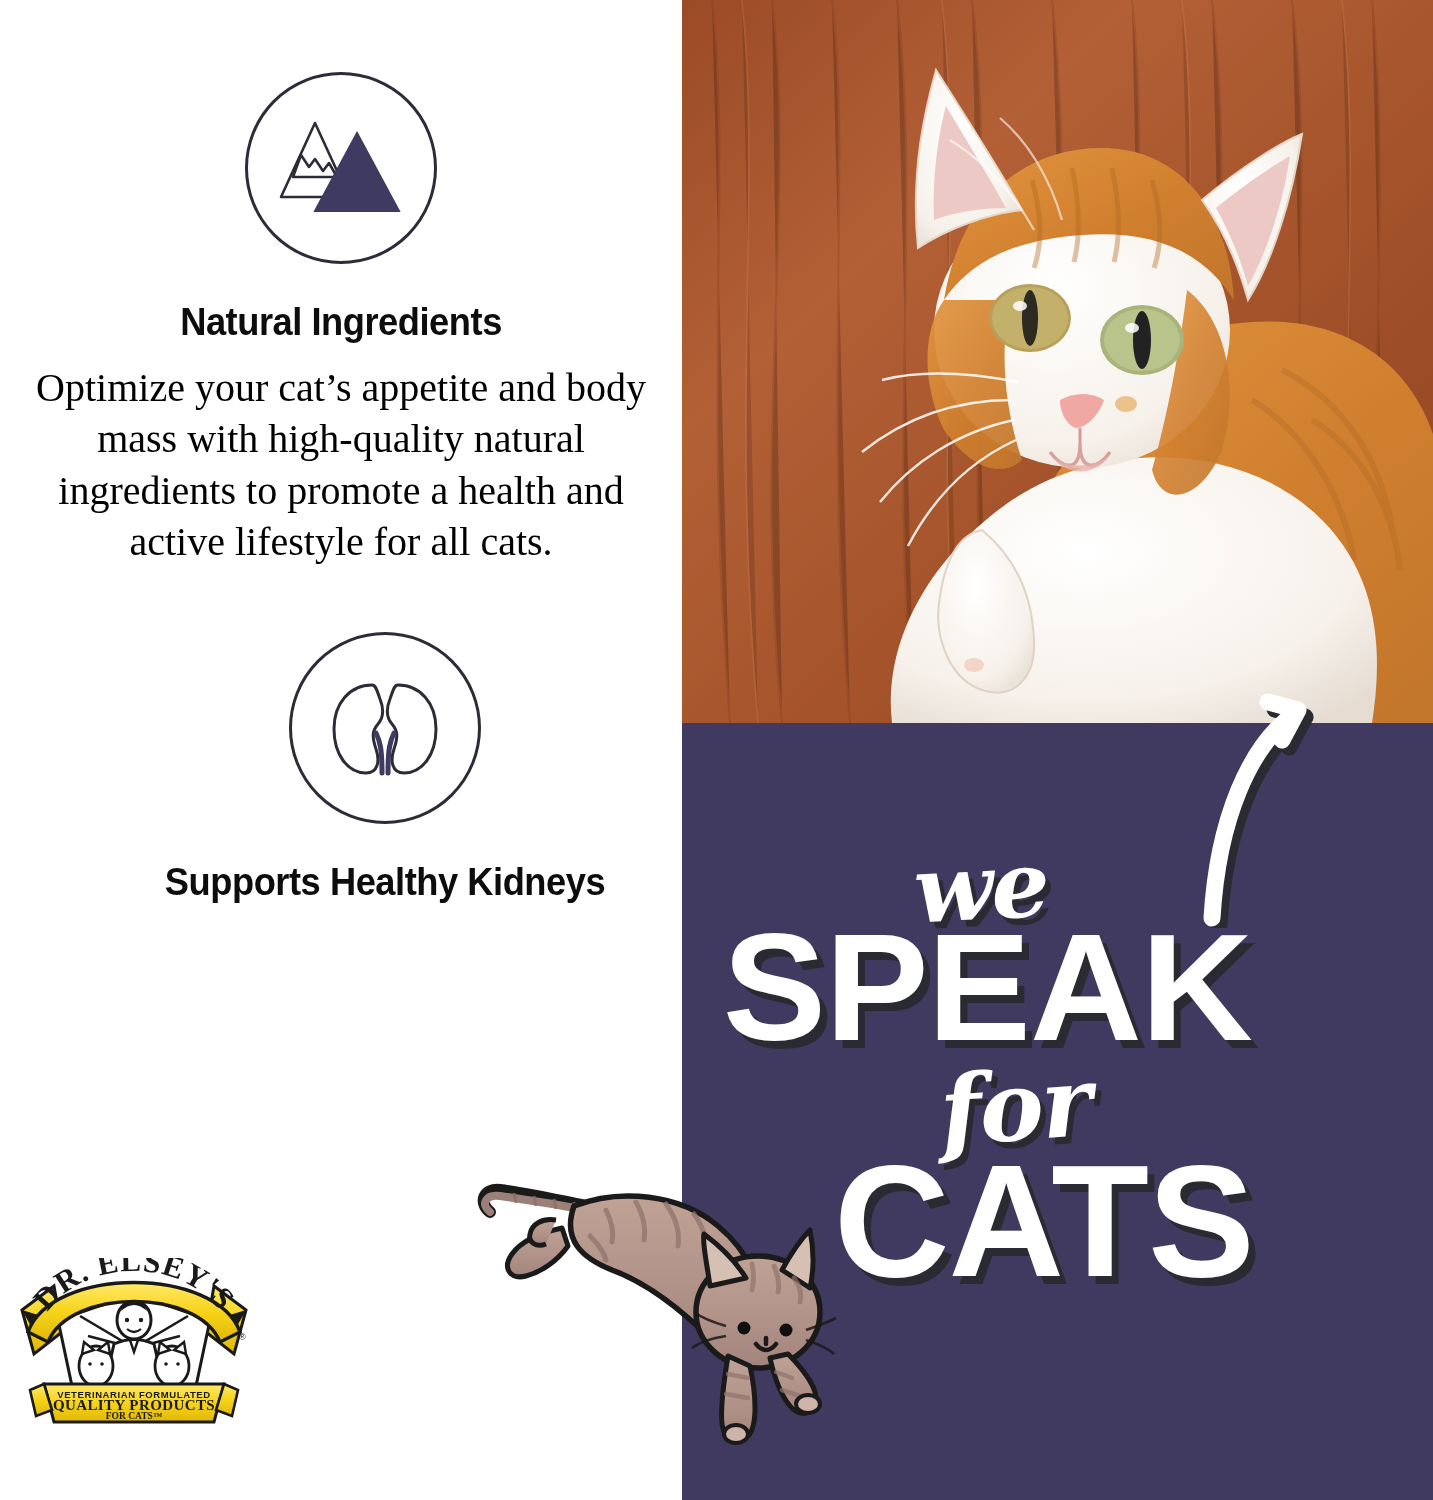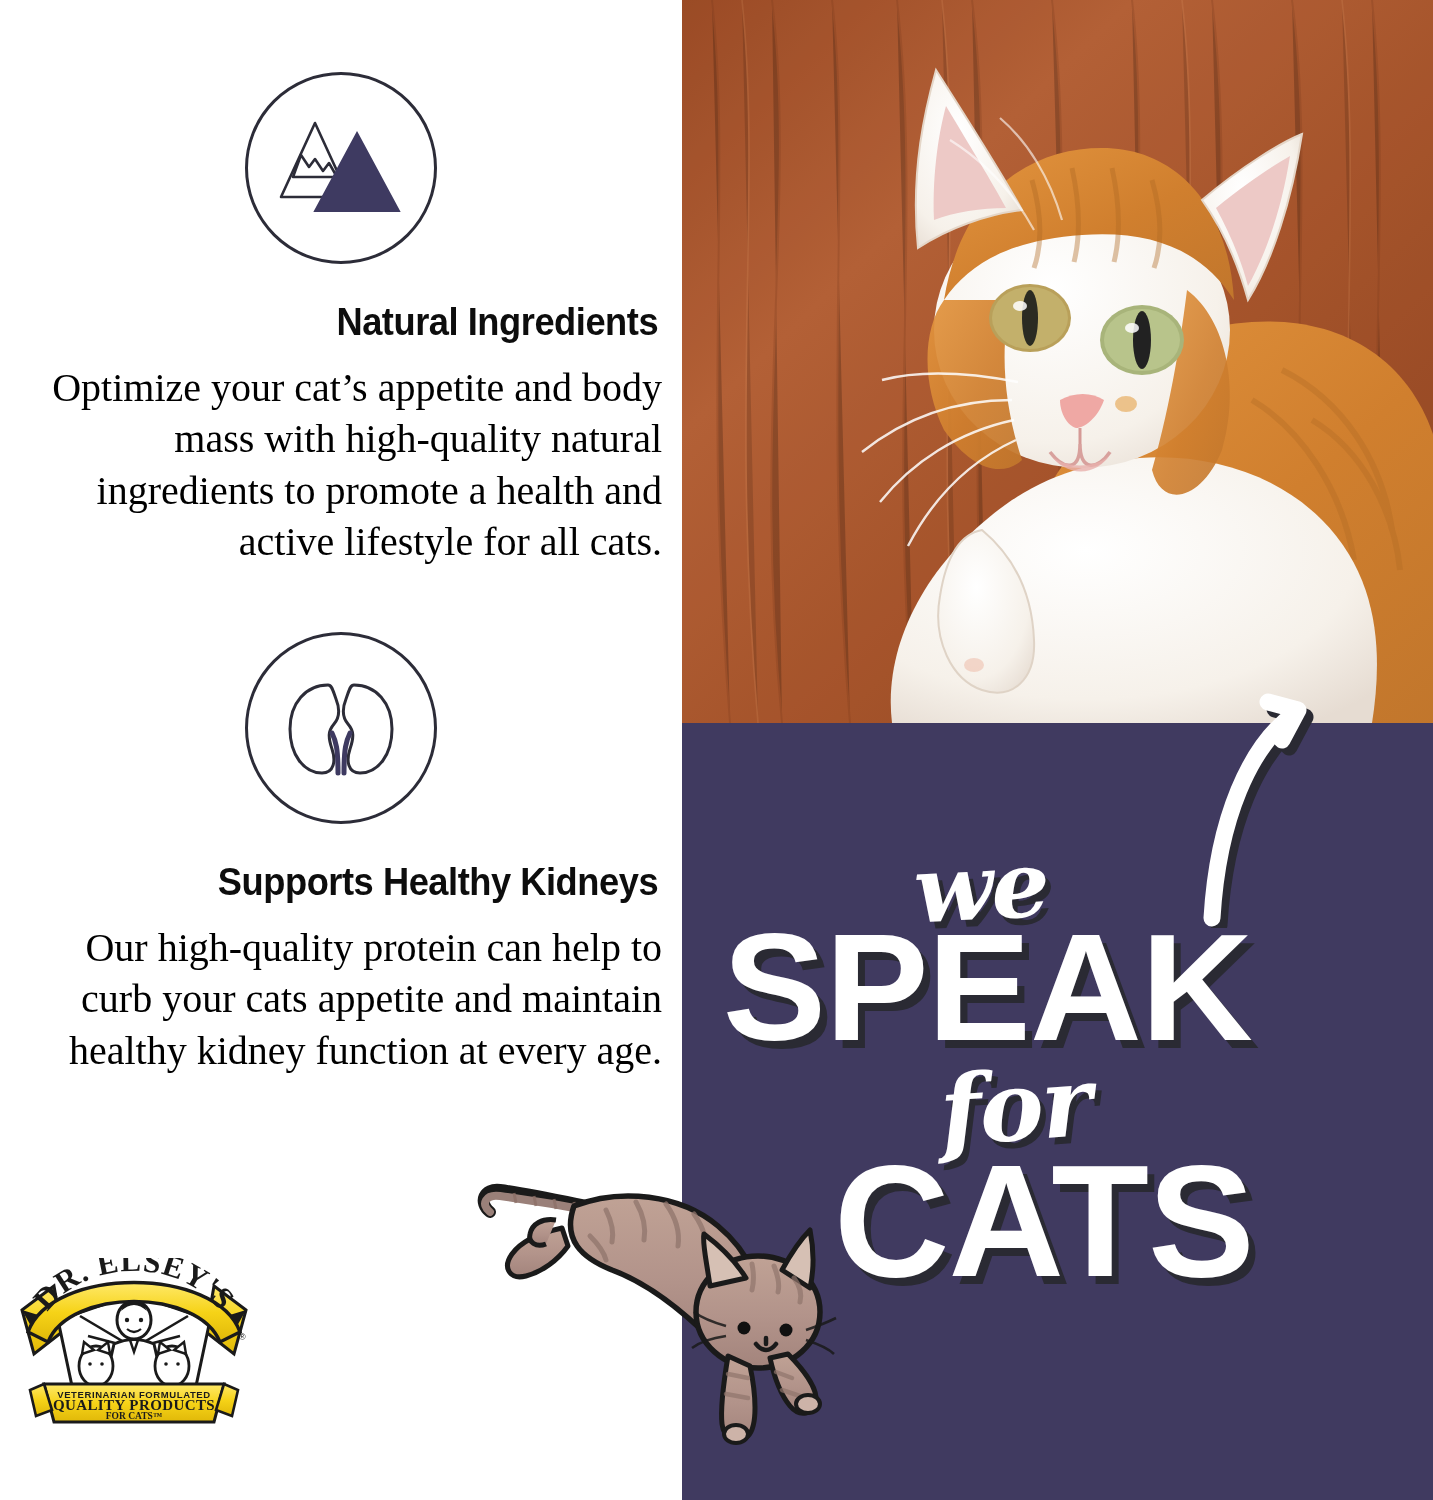--- a/index.html
+++ b/index.html
@@ -8,23 +8,23 @@
     background:#ffffff;
     font-family:"Liberation Sans",sans-serif;
     overflow:hidden;
     position:relative;
   }
   .page{position:relative;width:1433px;height:1500px;background:#fff;overflow:hidden;}
 
   
   .left-col{position:absolute;left:0;top:0;width:682px;height:1500px;background:#fff;}
 
-  .feature{position:absolute;left:0;width:682px;text-align:right;}
+  .feature{position:absolute;left:0;width:682px;text-align:center;}
   .feature-1{top:72px;}
-  .feature-2{top:632px;}
+  .feature-2{top:632px;padding-left:44px;}
 
   .icon-circle{
     width:192px;height:192px;border:3px solid #2c2c38;border-radius:50%;
     margin:0 auto;position:relative;box-sizing:border-box;
   }
 
   .feature-title{
     font-family:"Liberation Sans",sans-serif;
     font-weight:bold;
     font-size:39px;
@@ -147,21 +147,20 @@
             <path d="M52 16 C30 16 14 34 14 60 C14 86 28 104 46 104 C58 104 60 92 56 80 C52 68 52 62 58 55 C64 48 64 40 60 30 C57 22 56 16 52 16 Z" fill="#ffffff" stroke="#2c2c38" stroke-width="3" stroke-linejoin="round"></path>
 
             <path d="M78 16 C100 16 116 34 116 60 C116 86 102 104 84 104 C72 104 70 92 74 80 C78 68 78 62 72 55 C66 48 66 40 70 30 C73 22 74 16 78 16 Z" fill="#ffffff" stroke="#2c2c38" stroke-width="3" stroke-linejoin="round"></path>
 
             <path d="M56 64 C60 72 62 80 62 104" fill="none" stroke="#3E3A61" stroke-width="5" stroke-linecap="round"></path>
             <path d="M74 64 C70 72 68 80 68 104" fill="none" stroke="#3E3A61" stroke-width="5" stroke-linecap="round"></path>
           </svg>
         </div>
       </div>
       <h2 class="feature-title">Supports Healthy Kidneys</h2>
-      <p class="feature-body">Our high-quality protein can help to curb your cats appetite and maintain healthy kidney function at every age.</p>
     </div>
 
     <div class="logo">
       <svg width="232" height="172" viewBox="0 0 232 172">
         <defs>
           <path id="arcTop" d="M 22 72 A 96 74 0 0 1 210 72" fill="none"></path>
           <path id="arcBot" d="M 46 139 A 84 30 0 0 0 186 139" fill="none"></path>
           <linearGradient id="gy" x1="0" y1="0" x2="0" y2="1">
             <stop offset="0" stop-color="#FFE969"></stop>
             <stop offset="0.5" stop-color="#F6D318"></stop>

